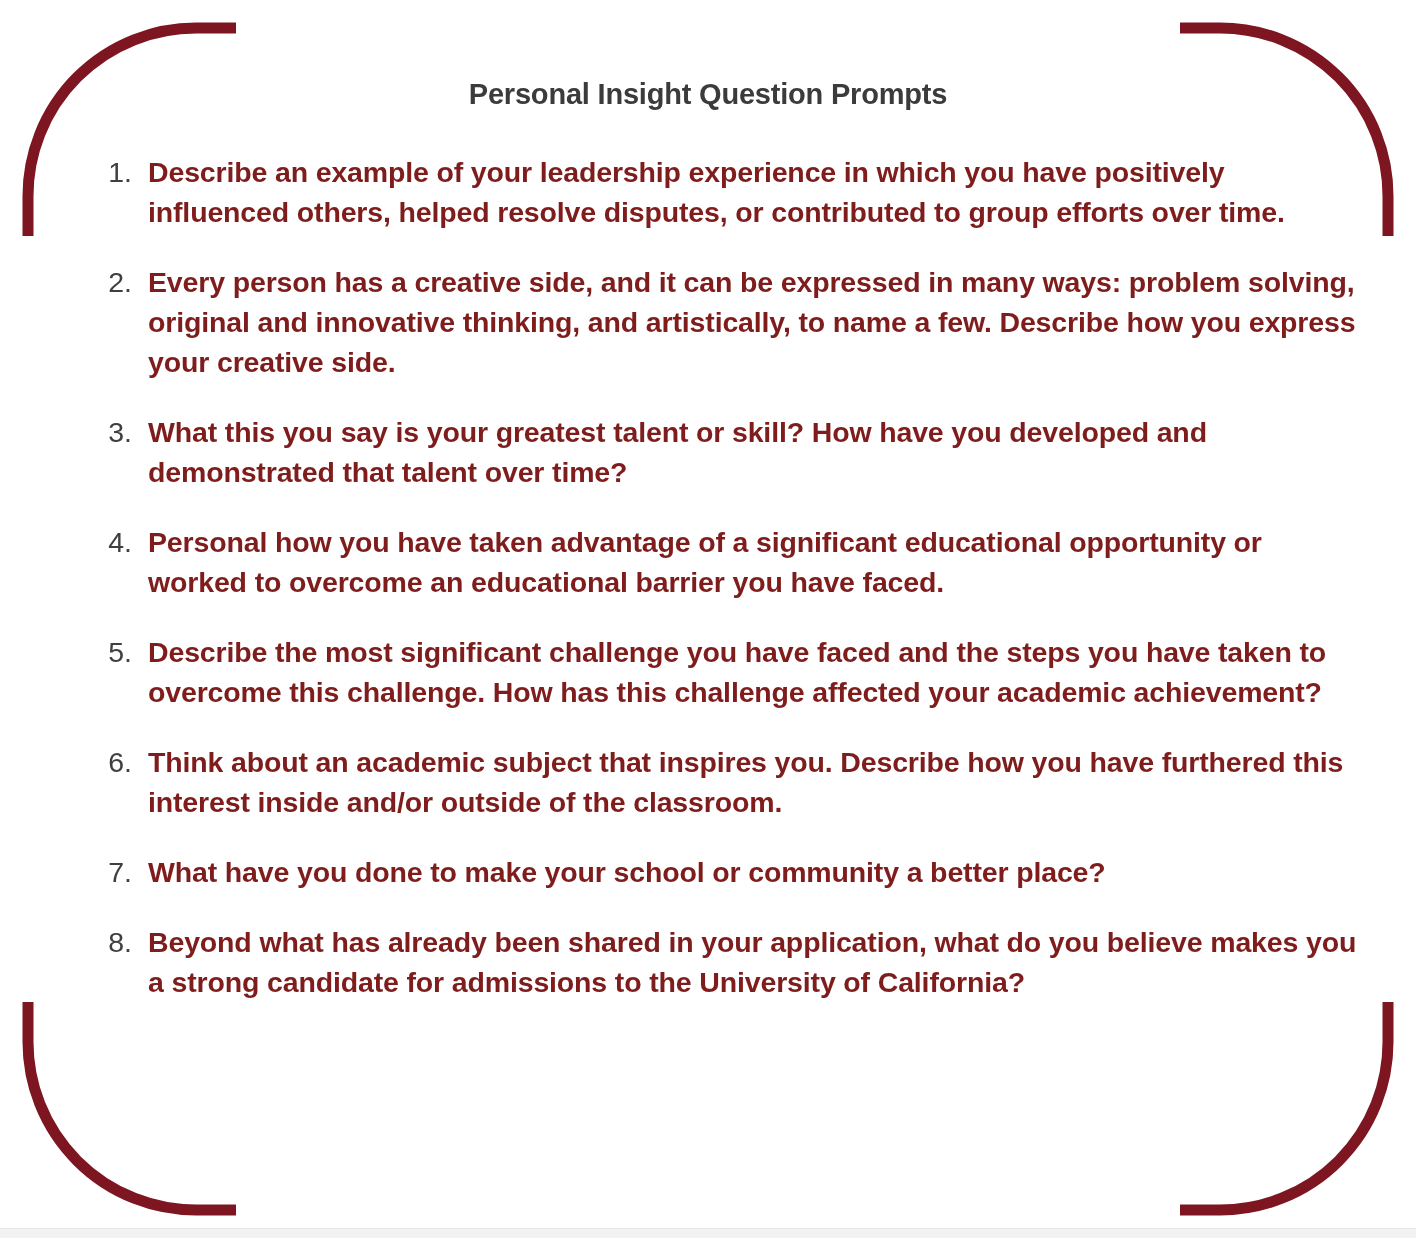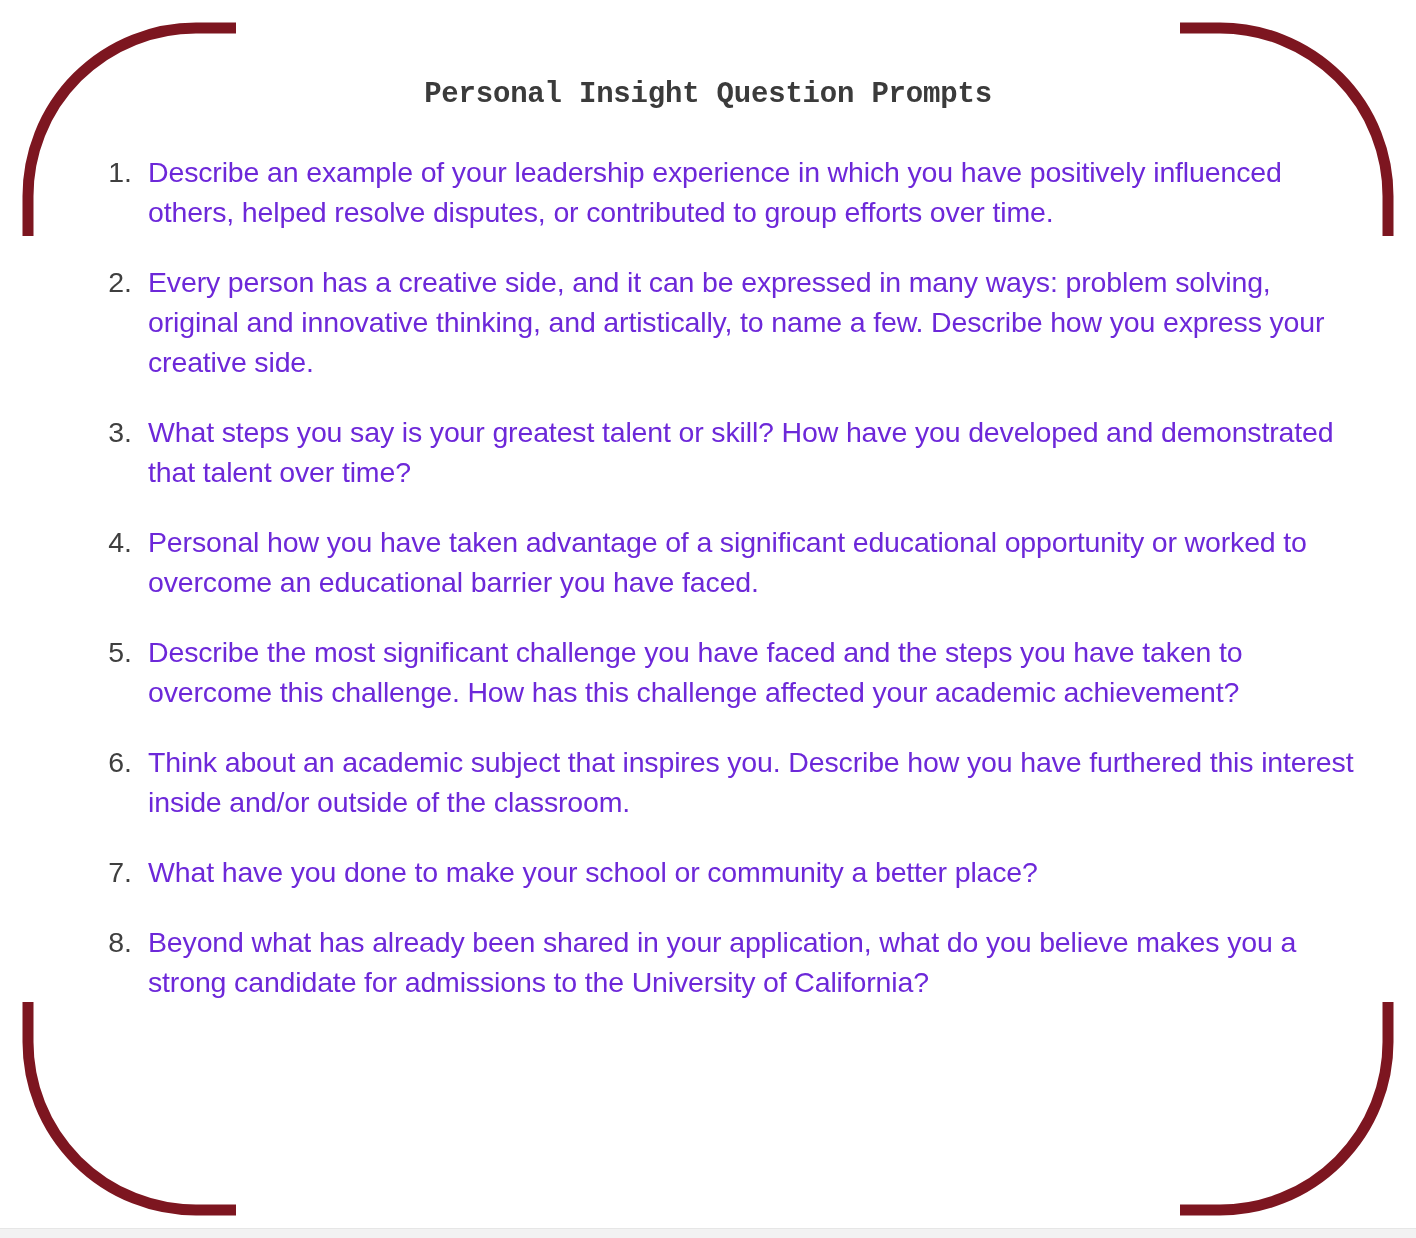--- a/index.html
+++ b/index.html
@@ -53,21 +53,20 @@
   #doc-title {
     position: absolute;
     left: 0;
     top: 78px;
     width: 1416px;
     text-align: center;
     font-size: 29px;
     font-weight: bold;
     color: #3b3b3b;
     letter-spacing: -0.2px;
-    font-family: Liberation Mono, monospace;
   }
 
   #prompt-list {
     position: absolute;
     left: 86px;
     top: 152px;
     width: 1272px;
     margin: 0;
     padding: 0;
     list-style: none;
@@ -88,22 +87,23 @@
     box-sizing: border-box;
     font-size: 28.5px;
     line-height: 40px;
     color: #3f3f3f;
   }
 
   .prompt-text {
     flex: 1 1 auto;
     font-size: 28.5px;
     line-height: 40px;
-    color: #6d28d9;
+    color: #7f1d1d;
     letter-spacing: -0.15px;
+    font-weight: bold;
   }
 </style>
 </head>
 <body>
 
 <div id="page">
 
   <svg id="frame-decoration" viewBox="0 0 1416 1238" width="1416" height="1238" xmlns="http://www.w3.org/2000/svg">
 
     <path d="M 236 28 L 196 28 A 168 168 0 0 0 28 196 L 28 236" fill="none" stroke="#7d1620" stroke-width="11" stroke-linecap="butt"></path>
@@ -126,21 +126,21 @@
         <span class="prompt-text">Describe an example of your leadership experience in which you have positively influenced others, helped resolve disputes, or contributed to group efforts over time.</span>
       </li>
 
       <li class="prompt-item">
         <span class="prompt-number">2.</span>
         <span class="prompt-text">Every person has a creative side, and it can be expressed in many ways: problem solving, original and innovative thinking, and artistically, to name a few. Describe how you express your creative side.</span>
       </li>
 
       <li class="prompt-item">
         <span class="prompt-number">3.</span>
-        <span class="prompt-text">What steps you say is your greatest talent or skill? How have you developed and demonstrated that talent over time?</span>
+        <span class="prompt-text">What this you say is your greatest talent or skill? How have you developed and demonstrated that talent over time?</span>
       </li>
 
       <li class="prompt-item">
         <span class="prompt-number">4.</span>
         <span class="prompt-text">Personal how you have taken advantage of a significant educational opportunity or worked to overcome an educational barrier you have faced.</span>
       </li>
 
       <li class="prompt-item">
         <span class="prompt-number">5.</span>
         <span class="prompt-text">Describe the most significant challenge you have faced and the steps you have taken to overcome this challenge. How has this challenge affected your academic achievement?</span>

